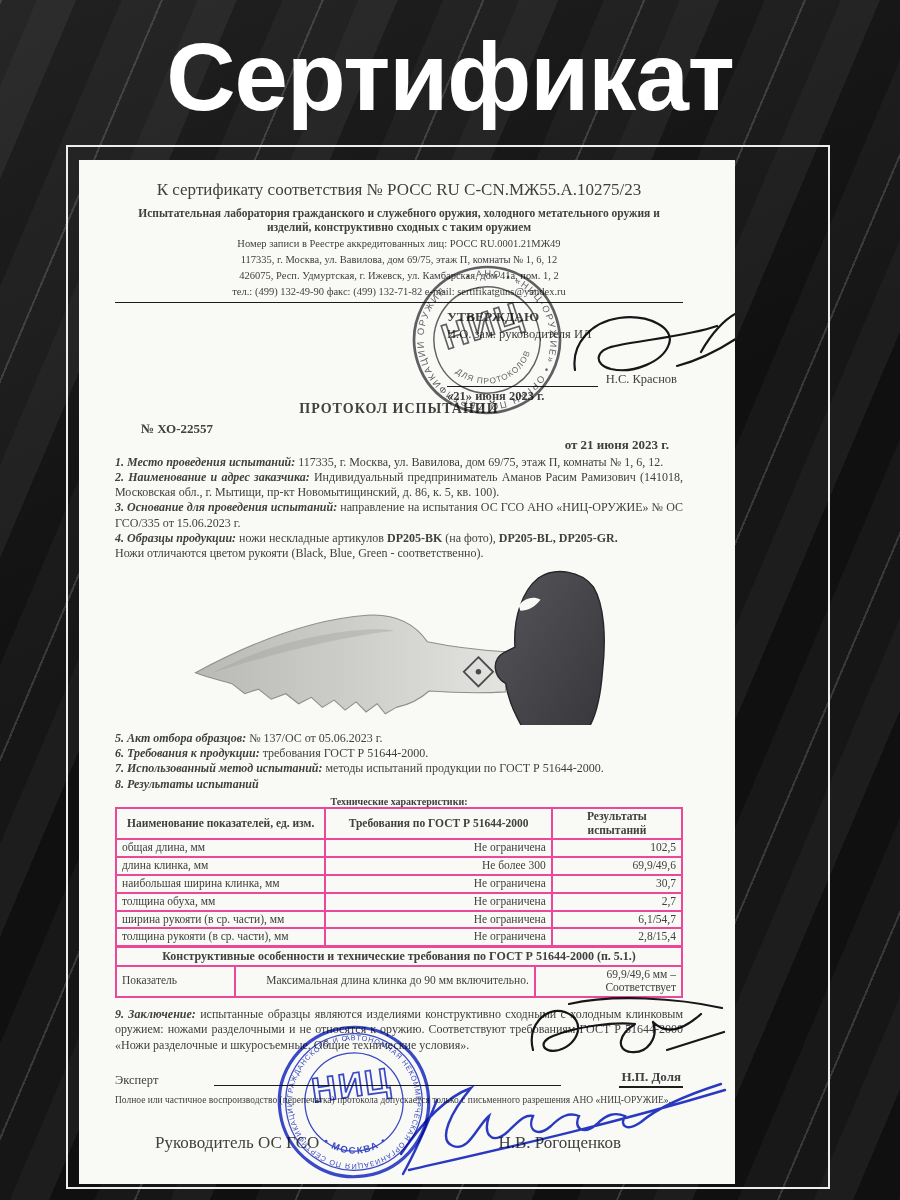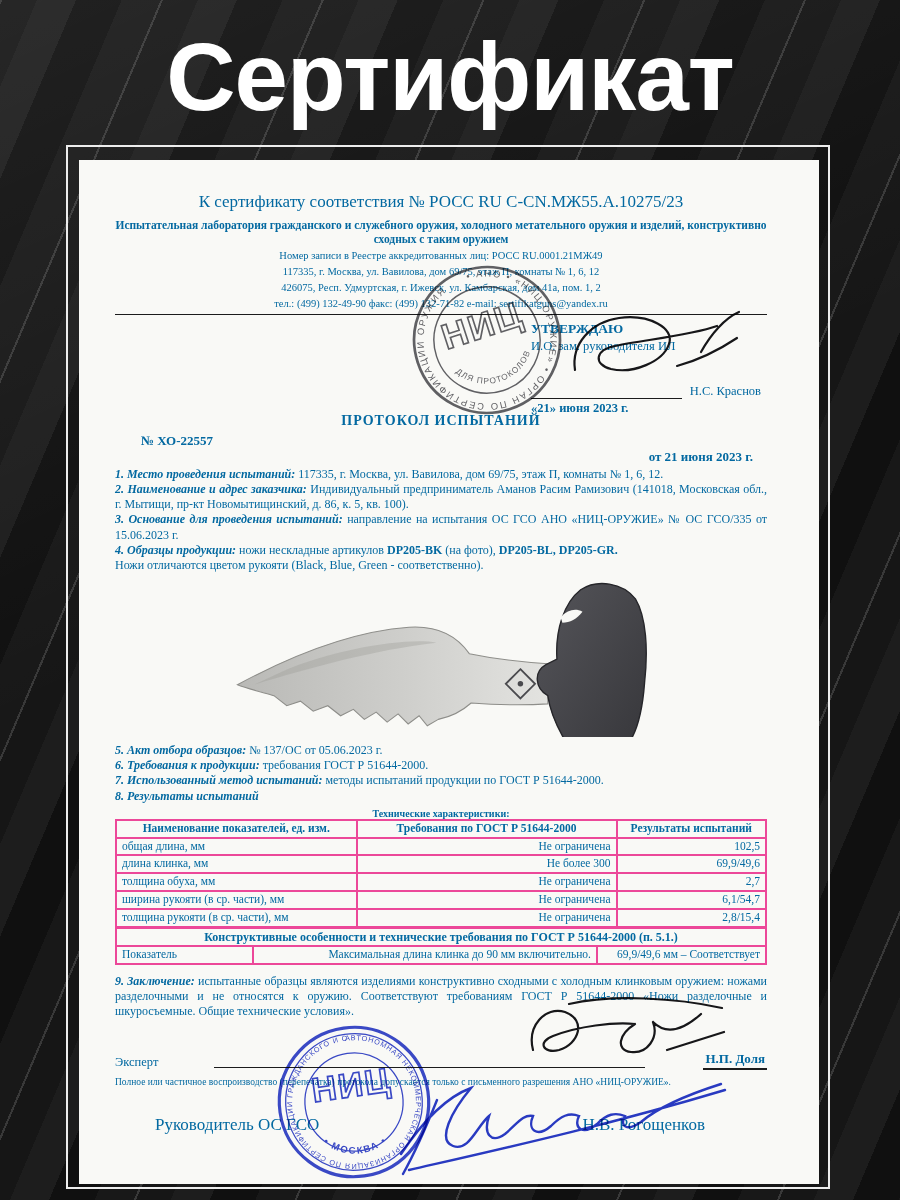--- a/index.html
+++ b/index.html
@@ -15,23 +15,23 @@
   .banner-title{
     position:absolute;top:22px;left:0;width:100%;text-align:center;
     font-family:"Liberation Sans", sans-serif;font-weight:700;font-size:96px;
     color:#ffffff;letter-spacing:-1px;
   }
   .frame{
     position:absolute;left:66px;top:145px;width:764px;height:1044px;
     border:2px solid #ededed;box-sizing:border-box;
   }
   .paper{
-    position:absolute;left:79px;top:160px;width:740px;height:1024px;
-    background:#f9f9f6;color:#0369a1;box-sizing:border-box;
-    padding:30px 52px 10px 36px;overflow:hidden;
+    position:absolute;left:79px;top:160px;width:656px;height:1024px;
+    background:#f9f9f6;color:#404040;box-sizing:border-box;
+    padding:18px 52px 10px 36px;overflow:hidden;
   }
   .hdr-cert{font-size:17px;text-align:center;margin-top:2px;}
   .hdr-lab{font-size:11.5px;font-weight:bold;text-align:center;margin-top:6px;line-height:1.22;}
   .hdr-org{font-size:12px;font-weight:bold;text-align:center;margin-top:3px;}
   .hdr-reg{font-size:10.5px;text-align:center;line-height:1.24;margin-top:3px;}
   .divider{border-top:1.5px solid #1c1c1c;margin-top:4px;}
   .approval{height:88px;position:relative;}
   .approval-box{position:absolute;right:6px;top:6px;width:230px;font-size:12.5px;}
   .approve-word{font-weight:bold;font-size:13.5px;}
   .approve-pos{margin-top:2px;}
@@ -50,21 +50,21 @@
   .details{font-size:12px;line-height:1.27;margin-top:6px;}
   .tbl-caption{text-align:center;font-weight:bold;font-size:10px;margin-top:4px;}
   table{border-collapse:collapse;width:100%;font-size:11.5px;}
   td,th{border:2px solid #ec4899;padding:1px 5px;line-height:1.2;}
   th{font-weight:bold;text-align:center;}
   .c-name{text-align:left;}
   .c-mid,.c-res{text-align:right;}
   .tbl2{margin-top:-1px;}
   .constructive{font-weight:bold;text-align:center;font-size:12px;}
   .conclusion{font-size:12px;line-height:1.27;text-align:justify;margin-top:9px;}
-  .expert-row{display:flex;align-items:flex-end;margin-top:32px;font-size:12.5px;gap:48px;}
+  .expert-row{display:flex;align-items:flex-end;margin-top:16px;font-size:12.5px;gap:48px;}
   .expert-rule{flex:1 1 auto;border-bottom:1.5px solid #1c1c1c;height:10px;margin:0 10px 2px 8px;}
   .expert-name{font-weight:bold;font-size:13px;border-bottom:2px solid #1c1c1c;padding:0 2px 1px 2px;}
   .fine-print{font-size:9.5px;margin-top:7px;}
   .head-row{display:flex;align-items:center;margin-top:14px;height:48px;}
   .head-label{font-size:17px;margin-left:40px;}
   .head-name{font-size:17px;margin-left:auto;margin-right:62px;text-align:center;}
   .stamp{position:absolute;mix-blend-mode:multiply;pointer-events:none;}
   .stamp-top{left:330px;top:102px;opacity:0.8;transform:rotate(-18deg);}
   .stamp-bottom{left:195px;top:862px;opacity:0.92;transform:rotate(-8deg);}
   .sig{position:absolute;mix-blend-mode:multiply;pointer-events:none;}
@@ -186,20 +186,25 @@
       <td class="c-name">общая длина, мм</td>
       <td class="c-mid">Не ограничена</td>
       <td class="c-res">102,5</td>
     </tr>
     <tr>
       <td class="c-name">длина клинка, мм</td>
       <td class="c-mid">Не более 300</td>
       <td class="c-res">69,9/49,6</td>
     </tr>
     <tr>
+      <td class="c-name">наибольшая ширина клинка, мм</td>
+      <td class="c-mid">Не ограничена</td>
+      <td class="c-res">30,7</td>
+    </tr>
+    <tr>
       <td class="c-name">толщина обуха, мм</td>
       <td class="c-mid">Не ограничена</td>
       <td class="c-res">2,7</td>
     </tr>
     <tr>
       <td class="c-name">ширина рукояти (в ср. части), мм</td>
       <td class="c-mid">Не ограничена</td>
       <td class="c-res">6,1/54,7</td>
     </tr>
     <tr>

